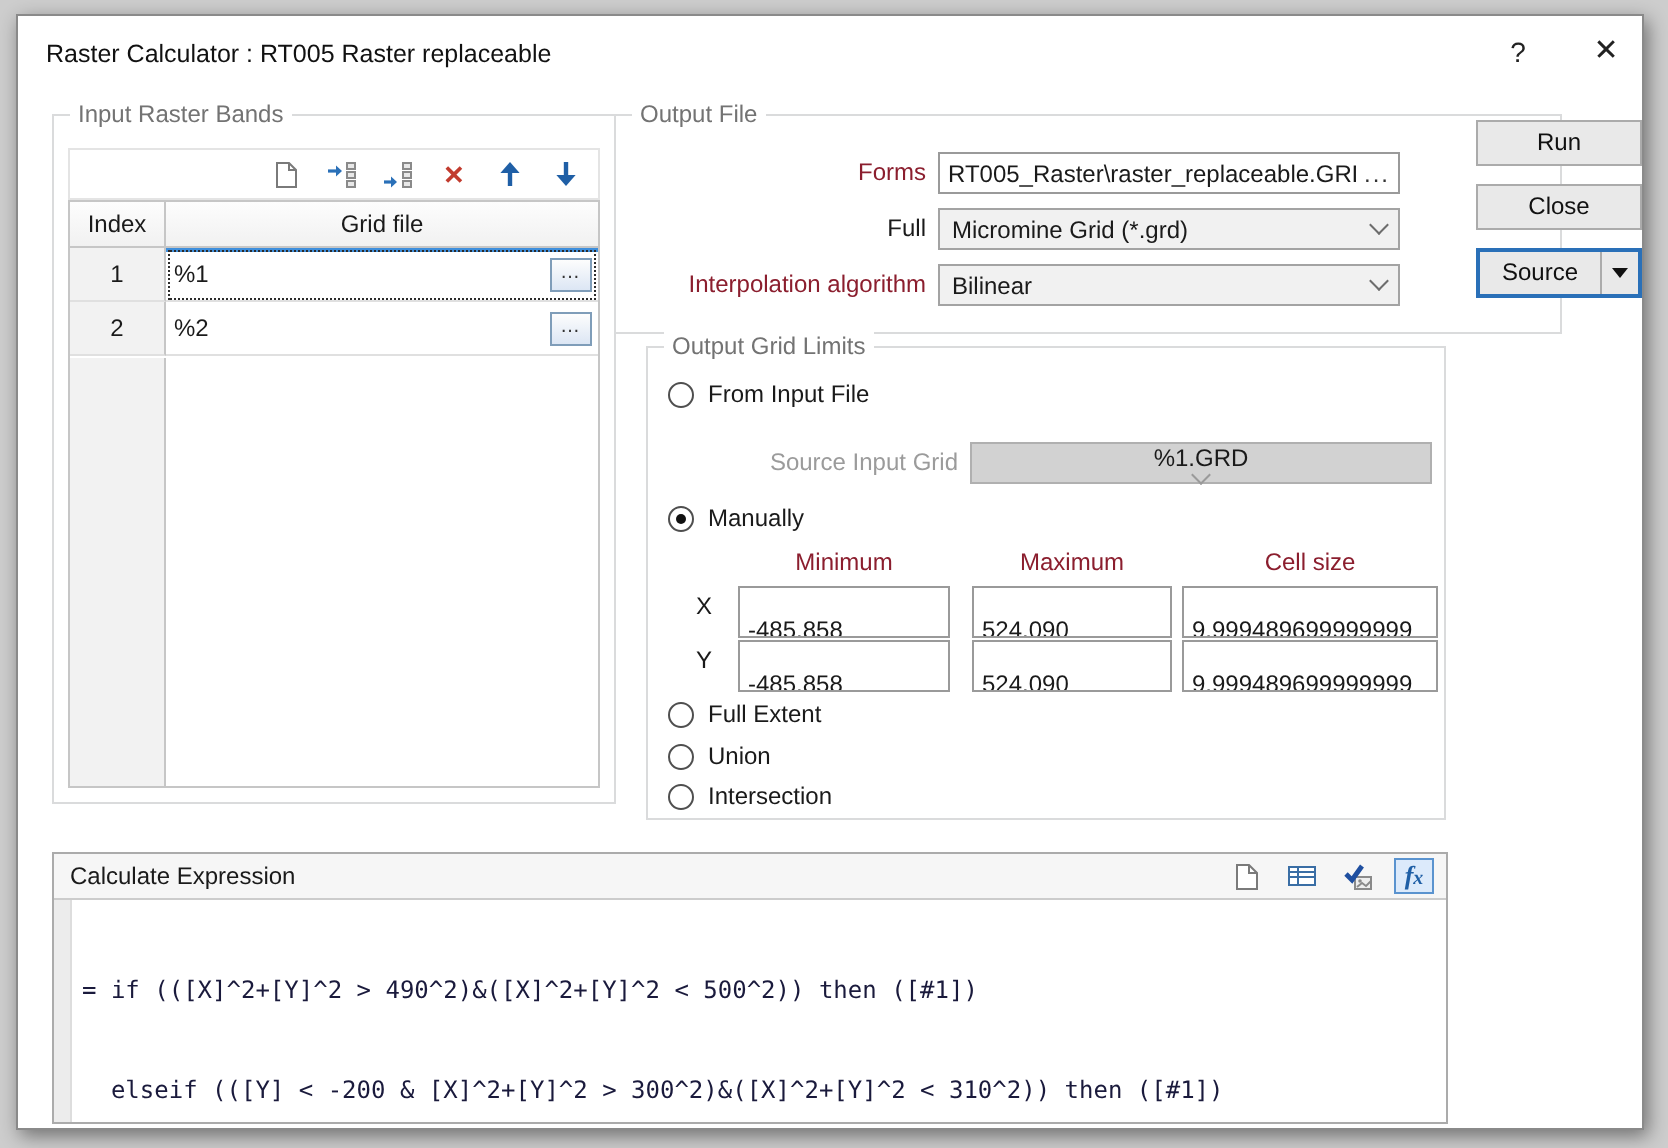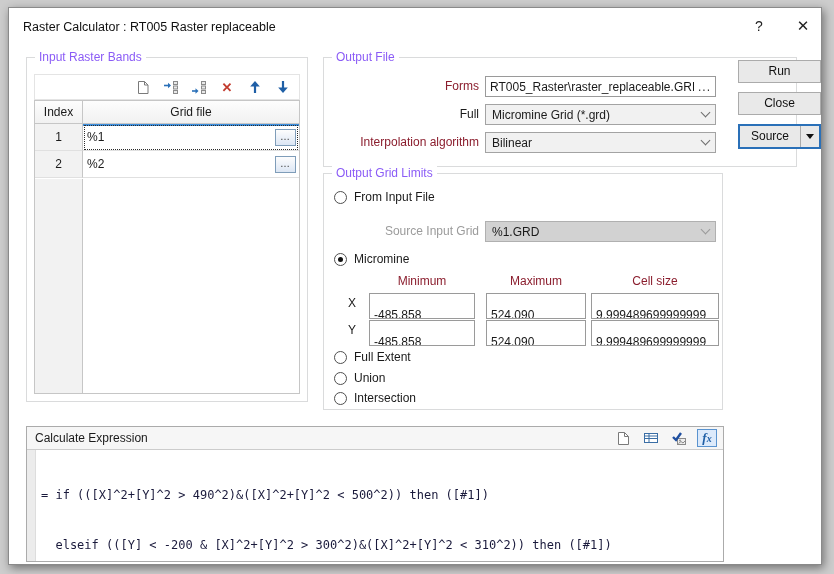--- a/index.html
+++ b/index.html
@@ -17,21 +17,21 @@
     background: #ffffff; border: 1px solid #8a8a8a;
     box-shadow: 2px 3px 9px rgba(0,0,0,.45);
   }
   .titlebar { position: absolute; left: 0; top: 0; right: 0; height: 38px; background: #fff; }
   .title-text { position: absolute; left: 14px; top: 12px; font-size: 12.5px; color: #111; }
   .tb-btn { position: absolute; top: 0; height: 36px; text-align: center; line-height: 36px; font-size: 14px; color: #222; cursor: default; }
   .help-btn { left: 730px; width: 40px; }
   .close-btn { left: 774px; width: 40px; font-size: 15px; }
 
   .group { position: absolute; border: 1px solid #dadbdc; }
-  .group-label { position: absolute; top: -8px; left: 8px; background: #fff; padding: 0 4px; color: #8b5cf6; white-space: nowrap; }
+  .group-label { position: absolute; top: -8px; left: 8px; background: #fff; padding: 0 4px; color: #737373; white-space: nowrap; }
 
   
   .g-input { left: 17px; top: 49px; width: 282px; height: 345px; }
   .irb-toolbar {
     position: absolute; left: 7px; top: 16px; width: 266px; height: 26px;
     border: 1px solid #e4e4e4; display: flex; align-items: center; justify-content: flex-end; gap: 12px; padding-right: 8px;
   }
   .tool-ic { width: 16px; height: 16px; display: inline-flex; align-items: center; justify-content: center; cursor: default; }
   .x-glyph { color: #c23b2e; font-weight: bold; font-size: 13px; }
   .grid-table { position: absolute; left: 7px; top: 42px; width: 266px; height: 294px; border: 1px solid #c6c6c6; background: #fff; }
@@ -43,37 +43,37 @@
   .gt-cell { flex: 1; border-bottom: 1px solid #e0e0e0; display: flex; align-items: center; padding: 0 3px 0 4px; position: relative; }
   .gt-cell.sel { outline: 1px dotted #2b2b2b; outline-offset: -2px; box-shadow: inset 0 2px 0 #3d8edc; }
   .gt-cell .val { flex: 1; }
   .mini-btn {
     width: 21px; height: 17px; border: 1px solid #7f9db9; background: linear-gradient(#fdfdfd,#dce6f4);
     font-size: 10px; line-height: 13px; text-align: center; color: #333; letter-spacing: 1px; cursor: default;
   }
   .gt-rest { position: absolute; left: 0; top: 78px; bottom: 0; width: 48px; background: #f2f2f2; border-right: 1px solid #c6c6c6; }
 
   
-  .g-outfile { left: 314px; top: 49px; width: 474px; height: 110px; }
+  .g-outfile { left: 298px; top: 49px; width: 474px; height: 110px; }
   .frm-label { position: absolute; width: 155px; text-align: right; line-height: 21px; }
   .lbl-req { color: #8b1e2e; }
   .lbl-dis { color: #9b9b9b; }
   .txt-field {
     position: absolute; left: 161px; width: 231px; height: 21px; border: 1px solid #9a9a9a; background: #fff;
     display: flex; align-items: center; padding: 0 4px; white-space: nowrap; overflow: hidden;
   }
   .txt-field .val { flex: 1; overflow: hidden; }
   .browse-dots { color: #333; padding-left: 4px; letter-spacing: 1px; cursor: default; }
   .combo {
     position: absolute; left: 161px; width: 231px; height: 21px; border: 1px solid #a3a3a3; background: #f1f1f1;
     display: flex; align-items: center; padding: 0 6px; cursor: default;
   }
   .combo .val { flex: 1; white-space: nowrap; overflow: hidden; }
   .chev { width: 7px; height: 7px; border-right: 1px solid #6d6d6d; border-bottom: 1px solid #6d6d6d; transform: rotate(45deg); margin-top: -4px; }
-  .combo.disabled { background: #d2d2d2; border-color: #b0b0b0; }
+  .combo.disabled { background: #d2d2d2; border-color: #b0b0b0; flex-direction: column; }
   .combo.disabled .chev { border-color: #9a9a9a; }
 
   
   .act-btn {
     position: absolute; left: 729px; width: 83px; height: 23px; background: #e9e9e9; border: 1px solid #ababab;
     text-align: center; line-height: 21px; color: #111; cursor: default;
   }
   .btn-run { top: 52px; }
   .btn-close { top: 84px; }
   .btn-forms { top: 116px; height: 25px; border: 2px solid #2a70b8; display: flex; align-items: stretch; line-height: 21px; padding: 0; }
@@ -234,21 +234,21 @@
     </div>
 
     <div class="frm-label lbl-dis" style="top:47px;">Source Input Grid</div>
     <div class="combo disabled" style="top:47px;">
       <span class="val">%1.GRD</span>
       <span class="chev"></span>
     </div>
 
     <div class="radio-row" style="left:10px; top:78px;">
       <span class="radio checked"></span>
-      <span>Micromine</span>
+      <span>Manually</span>
     </div>
 
     <div class="col-head" style="left:45px; top:100px; width:106px;">Minimum</div>
     <div class="col-head" style="left:162px; top:100px; width:100px;">Maximum</div>
     <div class="col-head" style="left:267px; top:100px; width:128px;">Cell size</div>
 
     <div class="axis-lbl" style="left:18px; top:119px;">X</div>
     <div class="num-field" style="left:45px; top:119px; width:106px;">-485.858</div>
     <div class="num-field" style="left:162px; top:119px; width:100px;">524.090</div>
     <div class="num-field" style="left:267px; top:119px; width:128px;">9.999489699999999</div>

